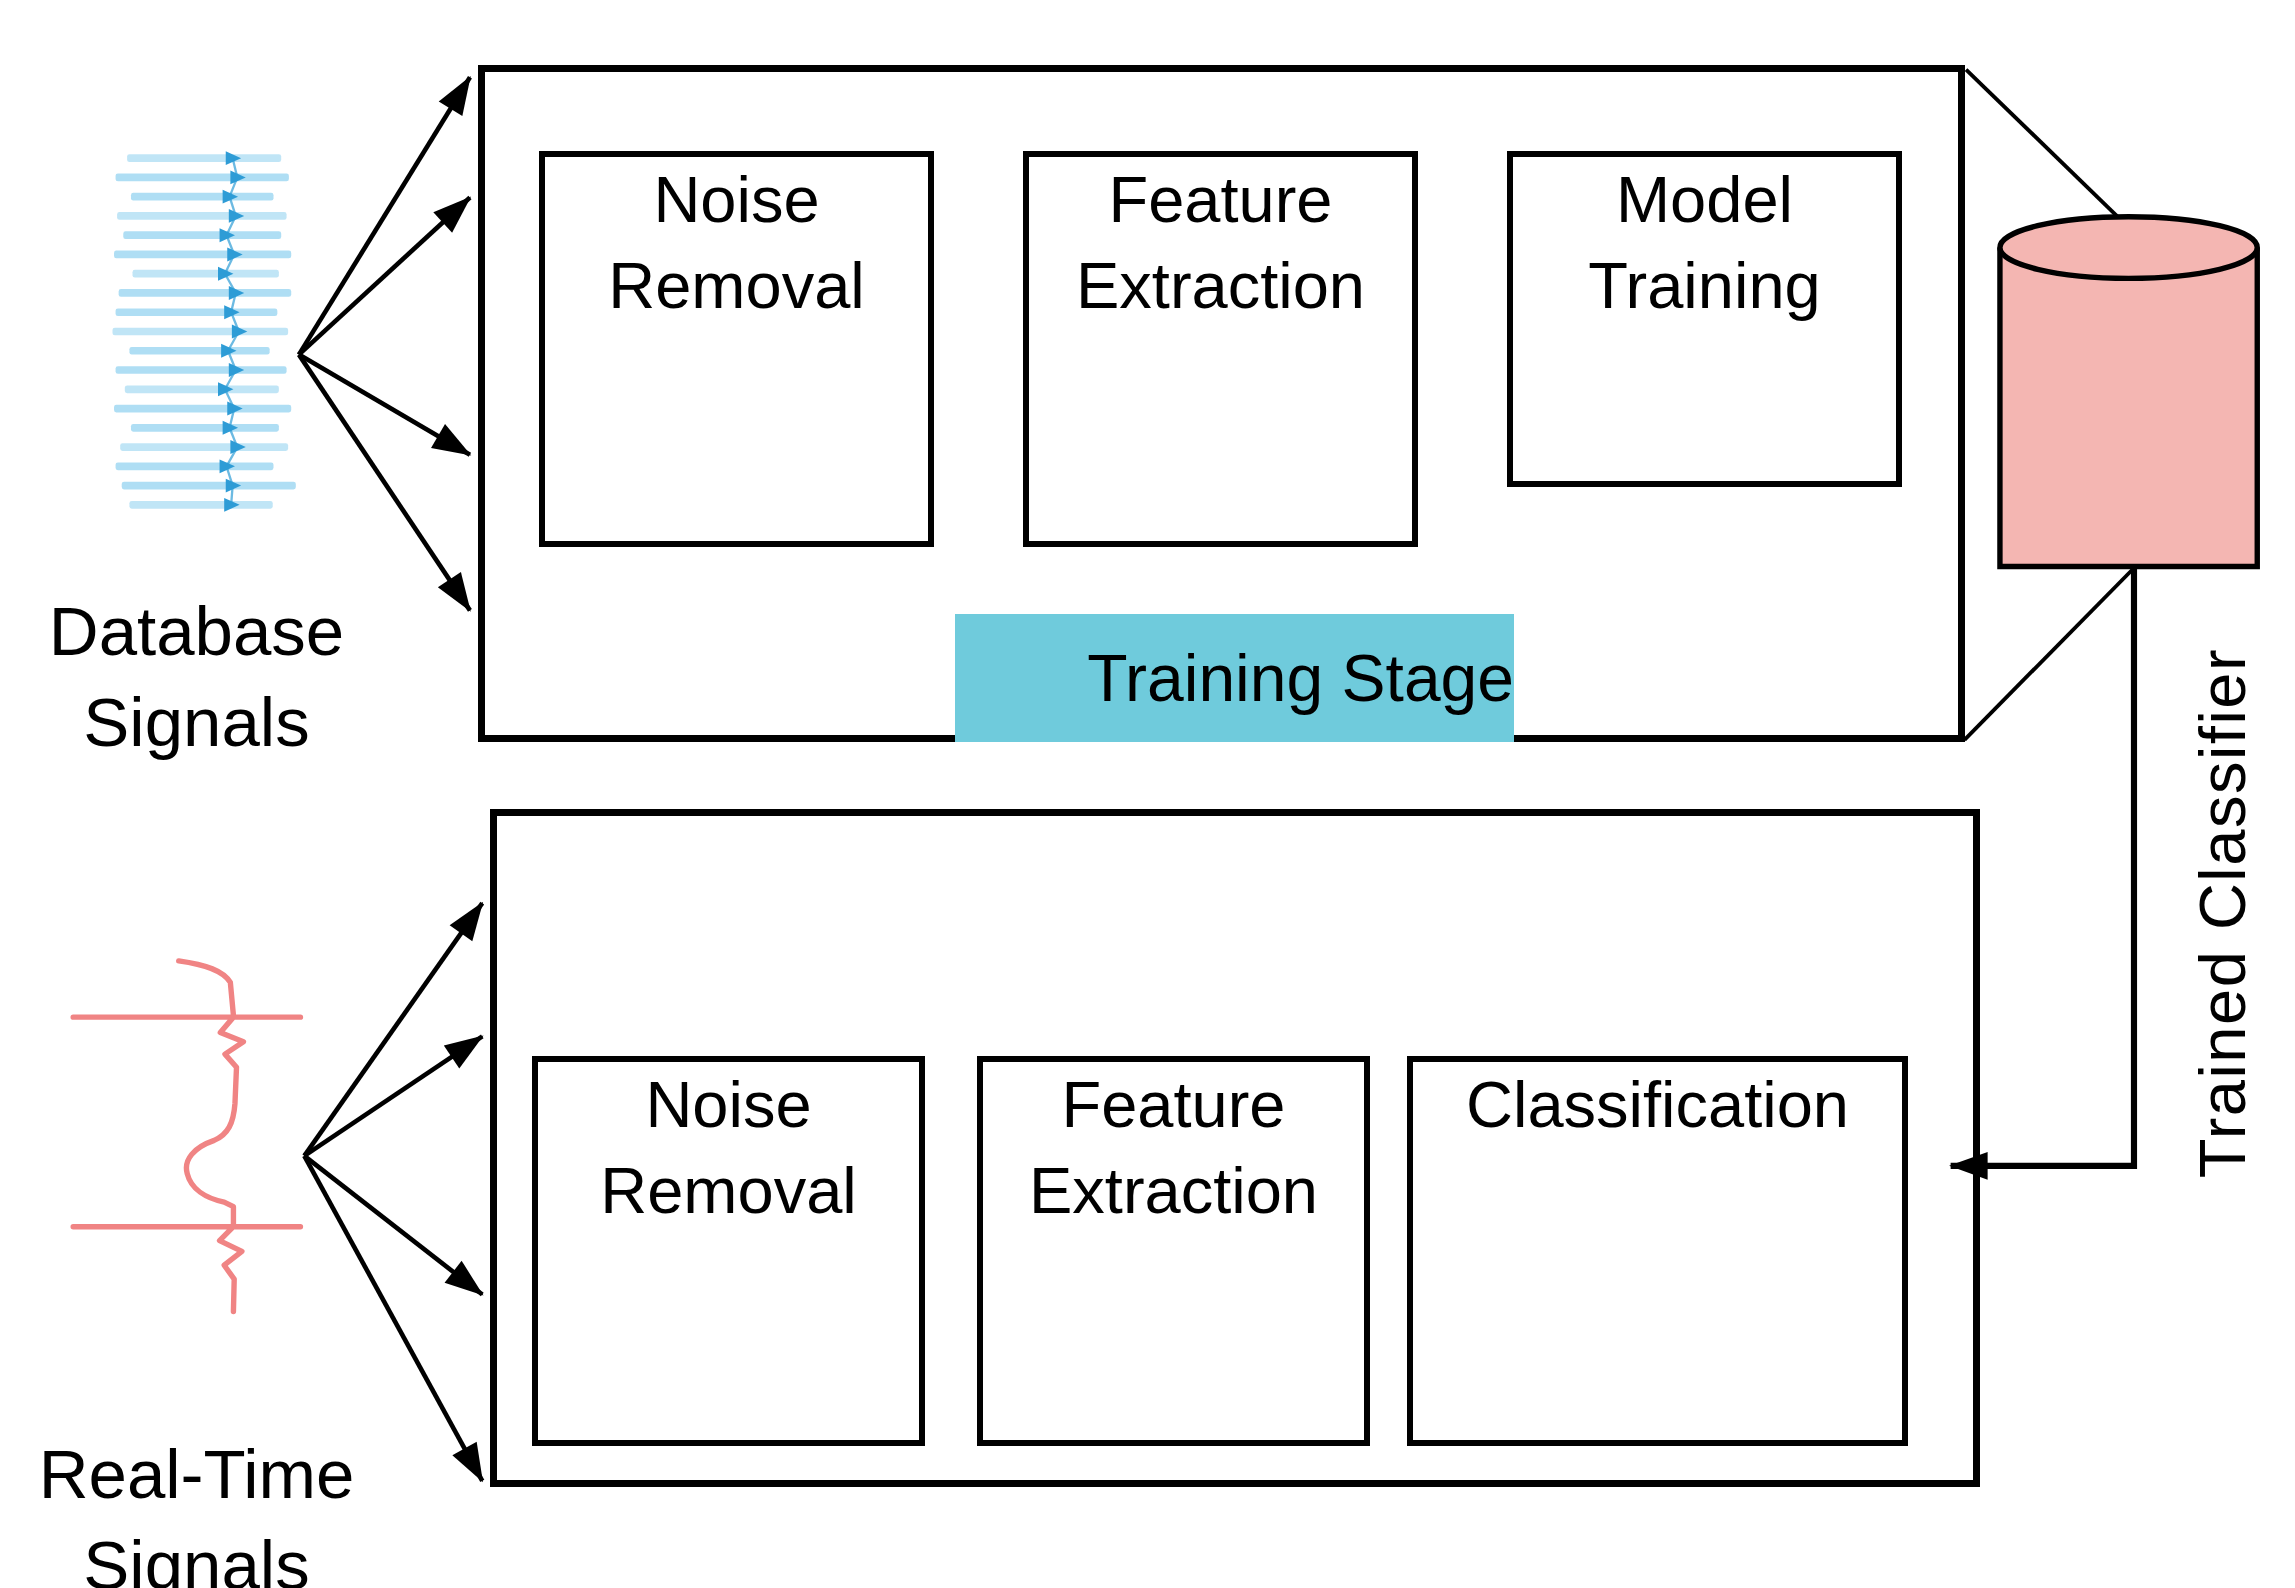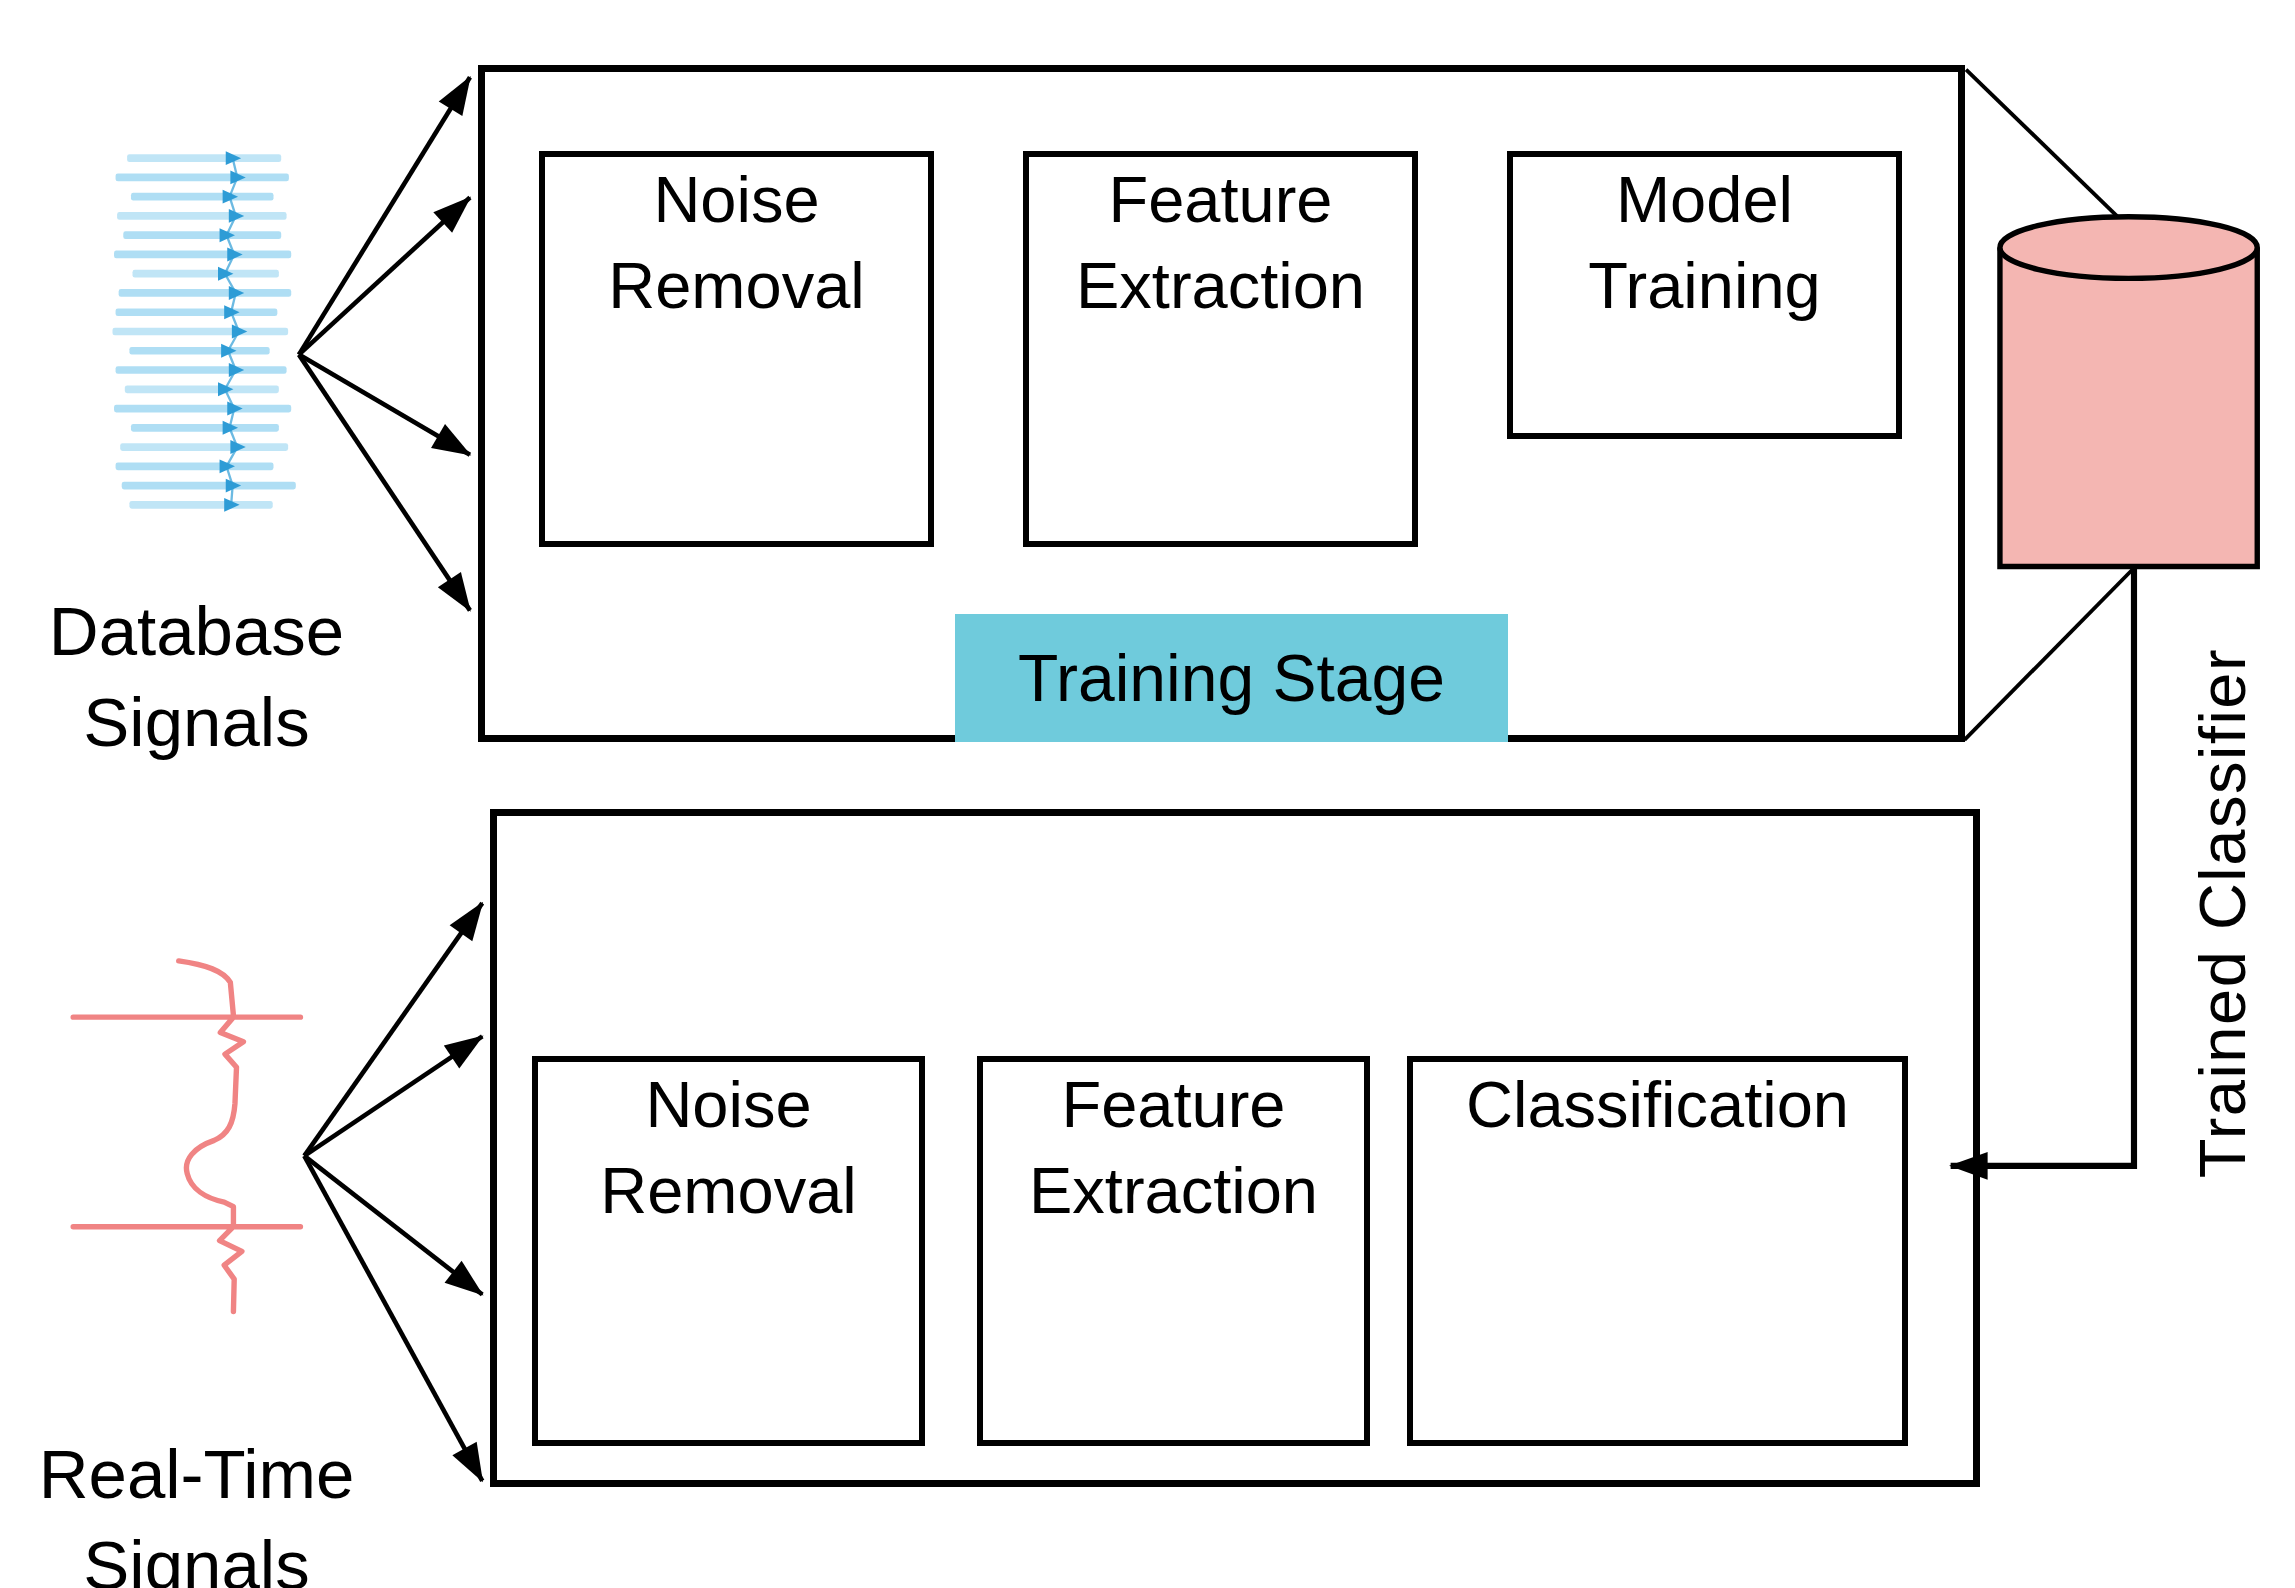--- a/index.html
+++ b/index.html
@@ -32,40 +32,41 @@
   }
   .outer-box{
     position:absolute;
     border:7px solid var(--line);
     background:transparent;
     box-sizing:border-box;
   }
   .stage-label{
     position:absolute;
     background:var(--stage-label-bg);
-    display:flex;align-items:center;justify-content:center;
+    display:flex;align-items:center;justify-content:flex-end;
     font-size:66px;
     text-align:center;
+    padding-left:6px;
   }
   .side-label{
     position:absolute;
     text-align:center;
     font-size:69px;line-height:1.32;
   }
   .rotated-label{
     position:absolute;
     white-space:nowrap;
     font-size:65px;letter-spacing:1.5px;
     transform:translate(-50%,-50%) rotate(-90deg);
   }
   .training-outer{left:478px;top:65px;width:1487px;height:677px;}
   .testing-outer{left:490px;top:809px;width:1490px;height:678px;}
   .box-nr1{left:539px;top:151px;width:395px;height:396px;}
   .box-fe1{left:1023px;top:151px;width:395px;height:396px;}
-  .box-mt1{left:1507px;top:151px;width:395px;height:288px;}
+  .box-mt1{left:1507px;top:151px;width:395px;height:336px;}
   .box-nr2{left:532px;top:1056px;width:393px;height:390px;}
   .box-fe2{left:977px;top:1056px;width:393px;height:390px;}
   .box-cl2{left:1407px;top:1056px;width:501px;height:390px;}
   .label-training{left:955px;top:614px;width:553px;height:128px;}
   .label-testing{left:965px;top:809px;width:553px;height:128px;}
   .label-database{left:31px;top:586px;width:331px;}
   .label-realtime{left:23px;top:1429px;width:347px;}
   .label-store{left:2222px;top:913px;}
   .stroke-line{stroke:var(--line);fill:none;}
   .arrow-head{fill:var(--line);}

